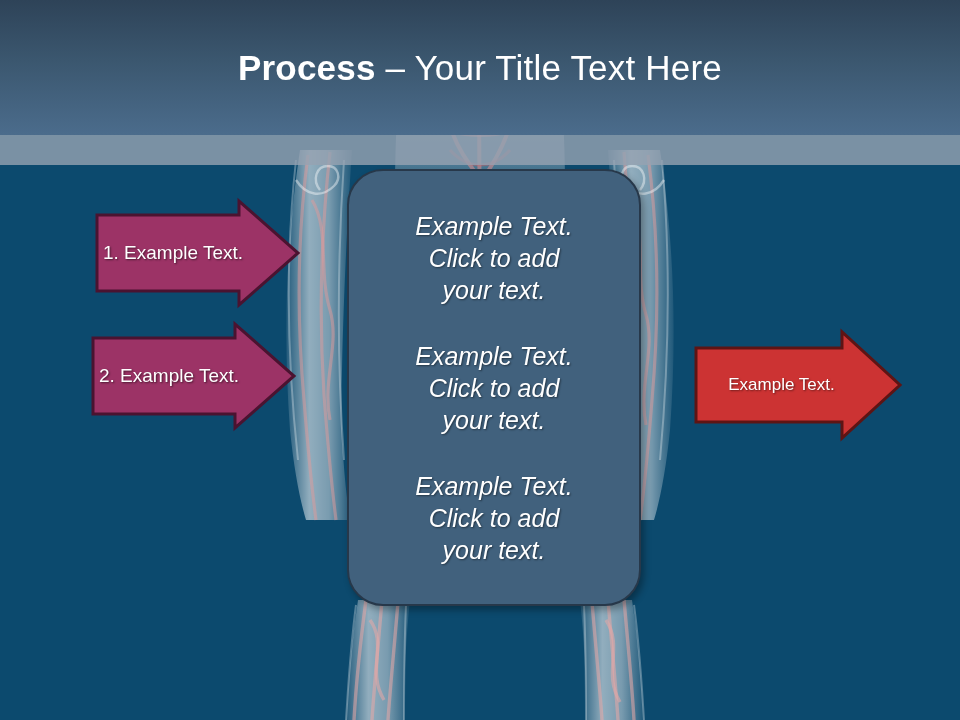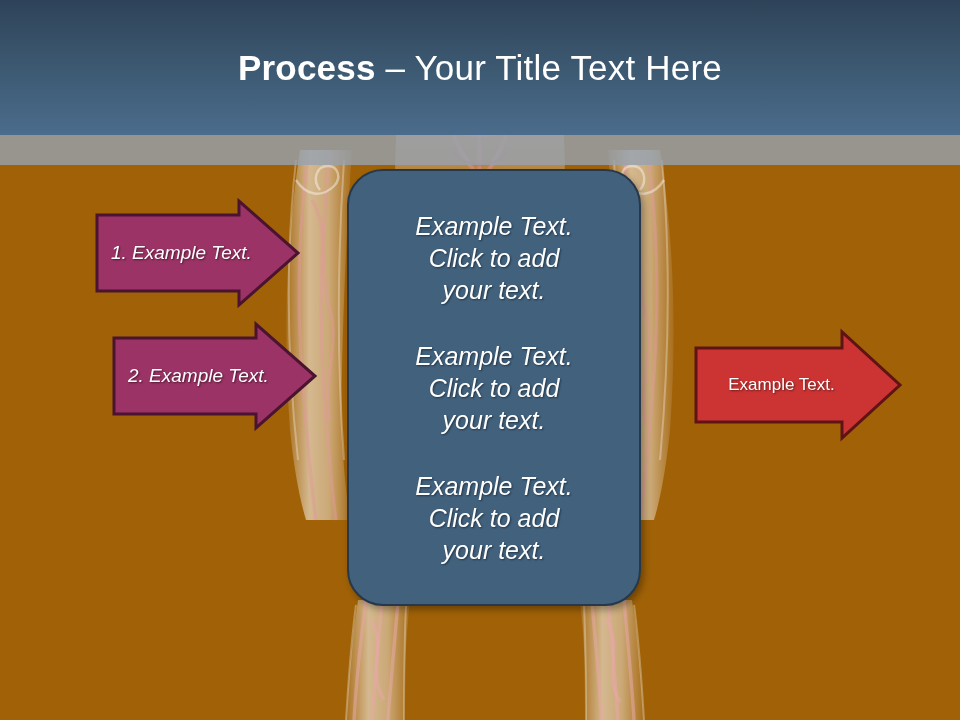--- a/index.html
+++ b/index.html
@@ -8,21 +8,21 @@
     overflow: hidden;
     background: #cfd0d2;
     font-family: "Liberation Sans", sans-serif;
   }
 
   #slide {
     position: relative;
     width: 960px;
     height: 720px;
     overflow: hidden;
-    background: #a16207;
+    background: #0c4a6e;
   }
 
   
   #bg-art {
     position: absolute;
     left: 0; top: 0;
     width: 960px; height: 720px;
     pointer-events: none;
   }
 
@@ -65,25 +65,24 @@
   .proc-arrow .arrow-label {
     position: absolute;
     left: 0;
     top: 0;
     width: 100%;
     height: 100%;
     display: flex;
     align-items: center;
     color: #ffffff;
     font-size: 19px;
-    padding-left: 16px;
+    padding-left: 8px;
     box-sizing: border-box;
     text-shadow: 1px 1px 2px rgba(0,0,0,0.55);
     pointer-events: none;
-    font-style: italic;
   }
 
   
   #center-box {
     position: absolute;
     left: 347px; top: 169px;
     width: 294px; height: 437px;
     background: #41617d;
     border: 2px solid #27384a;
     border-radius: 36px;
@@ -230,21 +229,21 @@
     <span class="t-bold">Process</span><span class="t-light"> – Your Title Text Here</span>
   </div>
 
   <div class="proc-arrow" style="left:95px; top:199px; width:205px; height:108px;">
     <svg width="205" height="108" viewBox="0 0 205 108">
       <path d="M2,16 L144,16 L144,2 L203,54 L144,106 L144,92 L2,92 Z" fill="#9c3366" stroke="#4a1330" stroke-width="3" stroke-linejoin="miter"></path>
     </svg>
     <div class="arrow-label">1. Example Text.</div>
   </div>
 
-  <div class="proc-arrow" style="left:112px; top:322px; width:205px; height:108px;text-align:center;">
+  <div class="proc-arrow" style="left:91px; top:322px; width:205px; height:108px;text-align:center;">
     <svg width="205" height="108" viewBox="0 0 205 108">
       <path d="M2,16 L144,16 L144,2 L203,54 L144,106 L144,92 L2,92 Z" fill="#9c3366" stroke="#4a1330" stroke-width="3" stroke-linejoin="miter"></path>
     </svg>
     <div class="arrow-label">2. Example Text.</div>
   </div>
 
 
   <div id="center-box">
     <div class="center-para">Example Text.
 Click  to add

